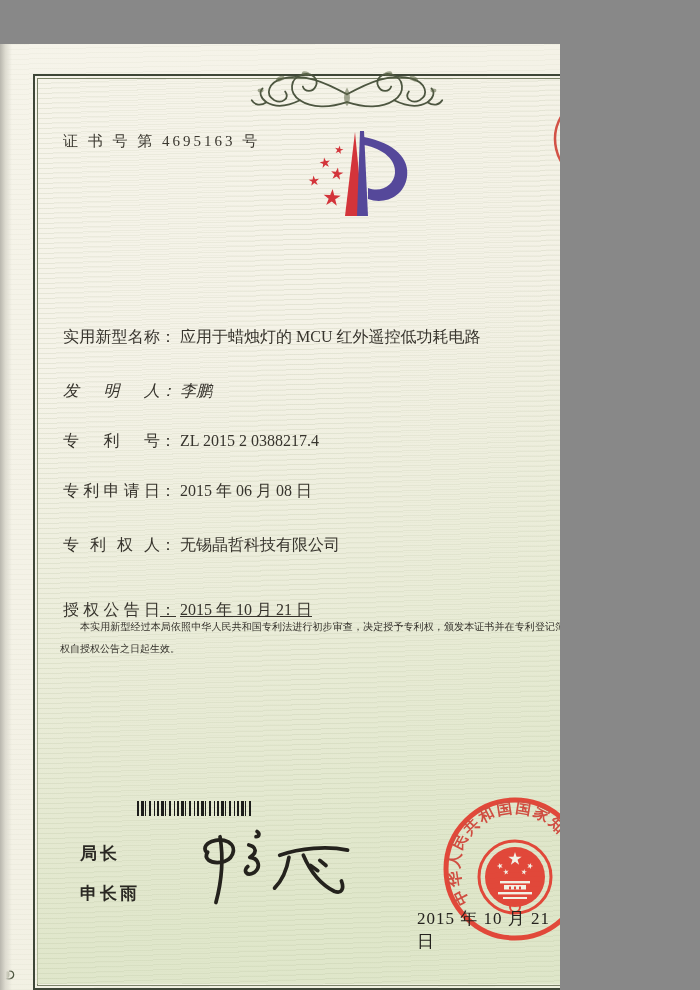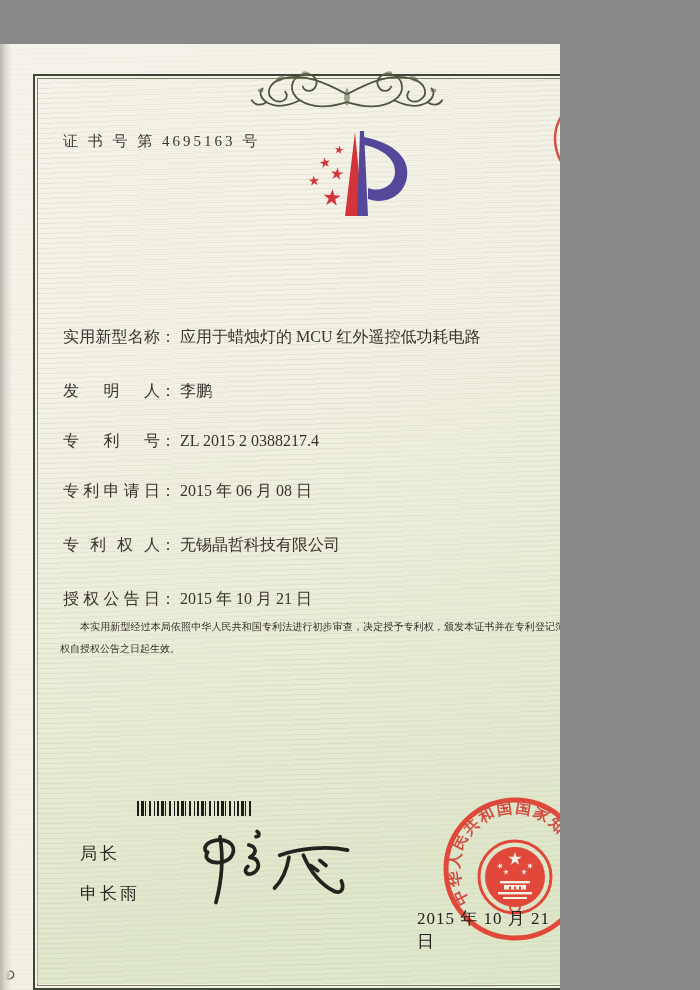--- a/index.html
+++ b/index.html
@@ -35,45 +35,45 @@
     font-size:15px;letter-spacing:3px;color:#3a372f;
   }
   .logo{position:absolute;left:283px;top:84px;width:145px;height:108px;z-index:3;}
   .title{
     position:absolute;left:33px;top:189px;width:623px;text-align:center;z-index:3;
     font-size:31px;font-weight:bold;letter-spacing:8px;color:#262420;
   }
   .fields{position:absolute;left:63px;top:276px;width:560px;z-index:3;font-size:16px;color:#37342d;}
   .field-row{position:absolute;left:0;white-space:nowrap;}
   .field-row:nth-child(1){top:7px;}
-  .field-row:nth-child(2){top:61px;}
+  .field-row:nth-child(2){top:61px;font-style:italic;}
   .field-row:nth-child(3){top:111px;}
   .field-row:nth-child(4){top:161px;}
   .field-row:nth-child(5){top:215px;}
-  .field-row:nth-child(6){top:269px;}
+  .field-row:nth-child(6){top:280px;text-decoration:underline;}
   .flabel{display:inline-block;width:97px;text-align:justify;text-align-last:justify;}
   .fvalue{margin-left:4px;}
   .body-text{
     position:absolute;left:60px;top:572px;width:586px;z-index:3;
     font-size:10px;line-height:21.5px;text-align:justify;color:#33302a;
   }
   .body-text p{margin:0;text-indent:2em;}
   .barcode{
     position:absolute;left:137px;top:757px;width:117px;height:15px;z-index:3;
     background:repeating-linear-gradient(90deg,
       #1d1d1b 0 2px, rgba(0,0,0,0) 2px 4px,
       #1d1d1b 4px 7px, rgba(0,0,0,0) 7px 8px,
       #1d1d1b 8px 9px, rgba(0,0,0,0) 9px 12px,
       #1d1d1b 12px 14px, rgba(0,0,0,0) 14px 17px,
       #1d1d1b 17px 18px, rgba(0,0,0,0) 18px 20px);
   }
   .signer{
     position:absolute;left:80px;top:798px;z-index:3;
     font-family:"Liberation Sans","DejaVu Sans",sans-serif;
-    font-size:17px;font-weight:normal;letter-spacing:3px;color:#2a2823;
+    font-size:17px;font-weight:bold;letter-spacing:3px;color:#2a2823;
   }
   .signer .name{margin-top:17px;}
   .signature{position:absolute;left:183px;top:772px;width:180px;height:98px;z-index:4;}
   .sig-stroke{fill:none;stroke:#24221d;stroke-width:3.6;stroke-linecap:round;stroke-linejoin:round;}
   .seal{position:absolute;left:441px;top:751px;width:148px;height:148px;z-index:3;opacity:0.92;}
   .seal-date{
     position:absolute;left:417px;top:863px;z-index:4;
     font-size:17px;letter-spacing:1px;color:#24221e;
   }
   .tax-stamp{position:absolute;left:551px;top:46px;width:98px;height:98px;z-index:3;transform:rotate(-13deg);opacity:0.9;}

